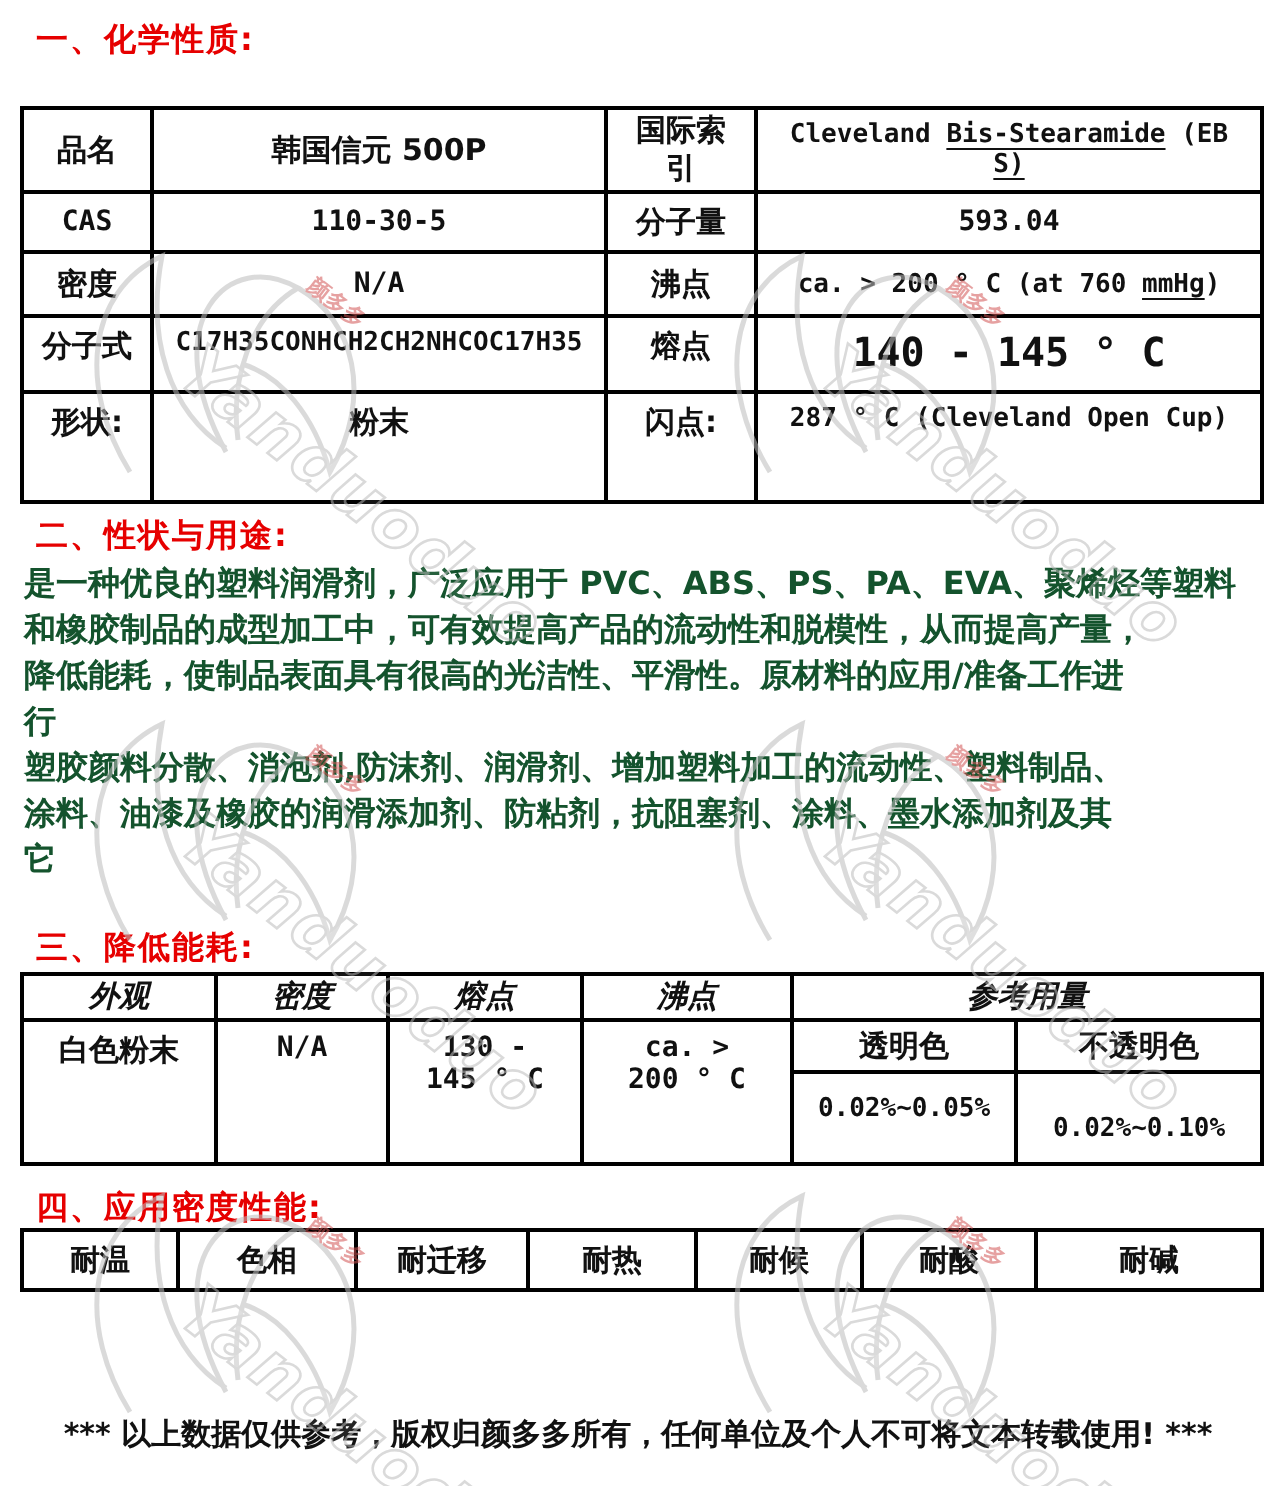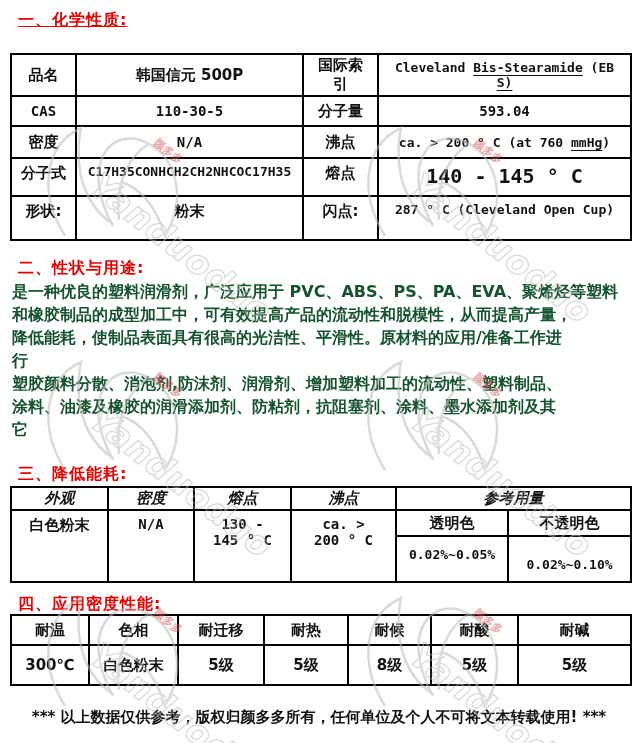--- a/index.html
+++ b/index.html
@@ -28,21 +28,21 @@
   .wm { pointer-events:none; opacity:0.55; z-index:6; }
   .content { position:relative; z-index:2; }
 </style>
 </head>
 <body>
 
 <div class="page">
 
   <div class="content">
 
-    <div class="abs sec-heading" style="left:18px; top:10px;text-decoration:underline;">一、化学性质:</div>
+    <div class="abs sec-heading" style="left:18px; top:10px;">一、化学性质:</div>
 
     <table class="abs" style="left:10px; top:53px; width:620px;">
       <colgroup>
           <col style="width:65px">
           <col style="width:227px">
           <col style="width:75px">
           <col style="width:253px">
         </colgroup>
       <tbody>
           <tr style="height:38px;">
@@ -62,21 +62,21 @@
         <td class="mono" style="font-size:14px">N/A</td>
         <td>沸点</td>
         <td class="mono"><span>ca. &gt; 200 ° C (at 760 </span><span class="wavy">mmHg</span><span>)</span></td>
       </tr>
       <tr style="height:38px;">
         <td class="vtop">分子式</td>
         <td class="mono vtop">C17H35CONHCH2CH2NHCOC17H35</td>
         <td class="vtop">熔点</td>
         <td class="mono vtop" style="font-size:20px">140 - 145 ° C</td>
       </tr>
-      <tr style="height:44px;">
+      <tr style="height:55px;">
         <td class="vtop">形状:</td>
         <td class="vtop">粉末</td>
         <td class="vtop">闪点:</td>
         <td class="mono vtop">287 ° C (Cleveland Open Cup)</td>
       </tr>
     </tbody>
       </table>
 
     <div class="abs sec-heading" style="left:18px; top:258px;">二、性状与用途:</div>
 
@@ -139,29 +139,20 @@
       <tbody>
           <tr style="height:30px;">
         <td>耐温</td>
         <td>色相</td>
         <td>耐迁移</td>
         <td>耐热</td>
         <td>耐候</td>
         <td>耐酸</td>
         <td>耐碱</td>
       </tr>
-      <tr style="height:40px;">
-        <td>300℃</td>
-        <td>白色粉末</td>
-        <td>5级</td>
-        <td>5级</td>
-        <td>8级</td>
-        <td>5级</td>
-        <td>5级</td>
-      </tr>
     </tbody>
       </table>
 
     <div class="abs footer-line" style="left:0; top:708px; width:638px;">*** 以上数据仅供参考，版权归颜多多所有，任何单位及个人不可将文本转载使用! ***</div>
 
   </div>
 
   <div class="abs wm" style="left:35px; top:118px;">
     <svg width="270" height="225" viewBox="0 0 270 225">
       <g fill="none" stroke="#bdbdbd" stroke-width="2.5">

